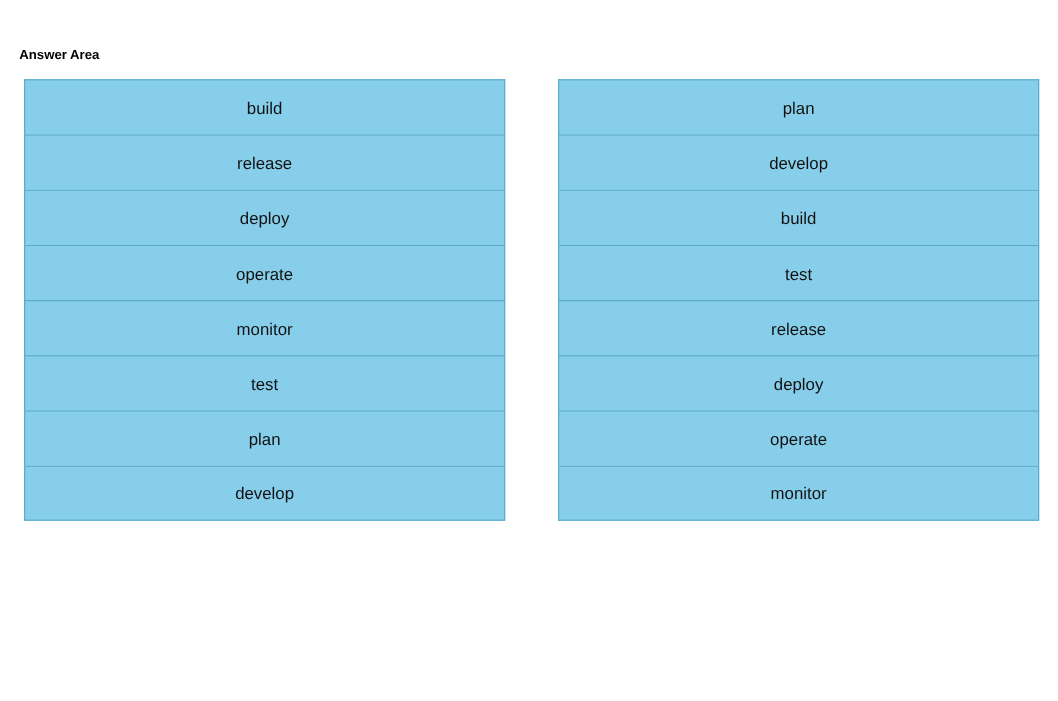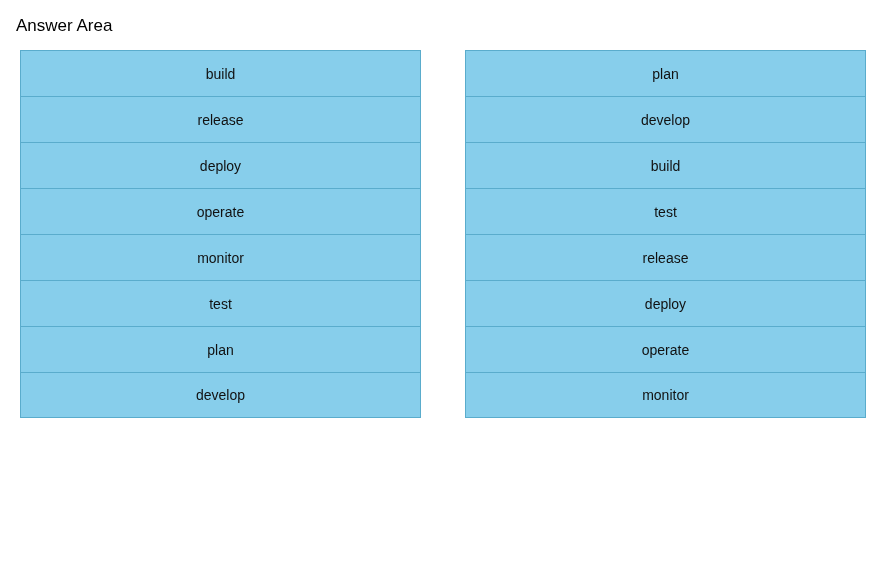--- a/index.html
+++ b/index.html
@@ -10,23 +10,24 @@
 
     body {
       font-family: Arial, sans-serif;
       background: #fff;
       padding: 16px;
       width: 882px;
       min-height: 584px;
     }
 
     .answer-area-title {
-      font-weight: normal;
-      font-size: 17px;
+      font-weight: bold;
+      font-size: 11px;
       margin-bottom: 14px;
+      margin-top: 24px;
     }
 
     .columns-container {
       display: flex;
       gap: 44px;
       justify-content: flex-start;
       padding-left: 4px;
     }
 
     .column {

